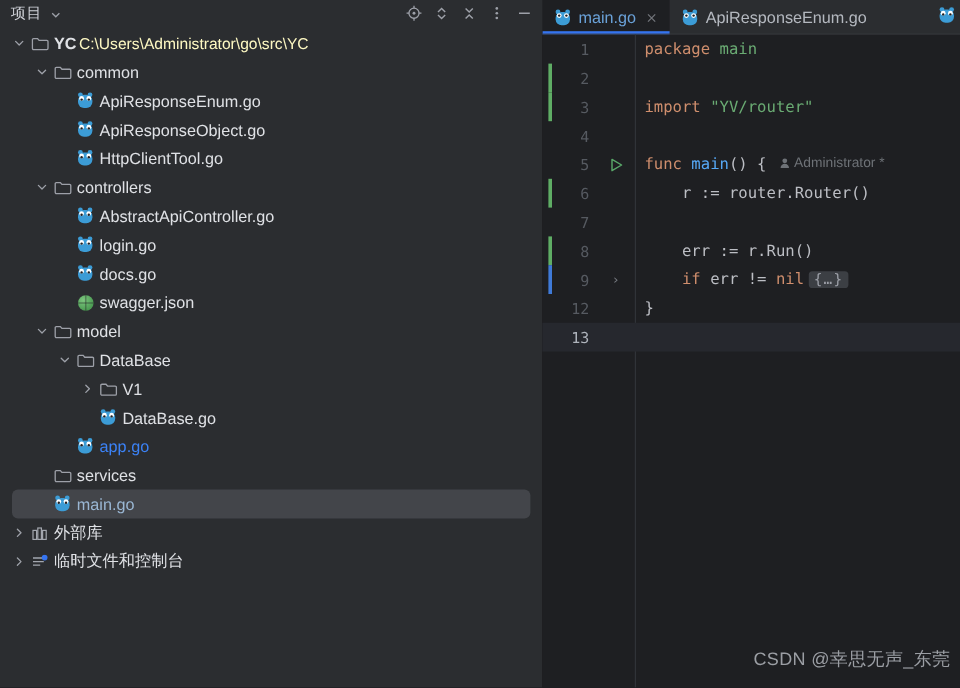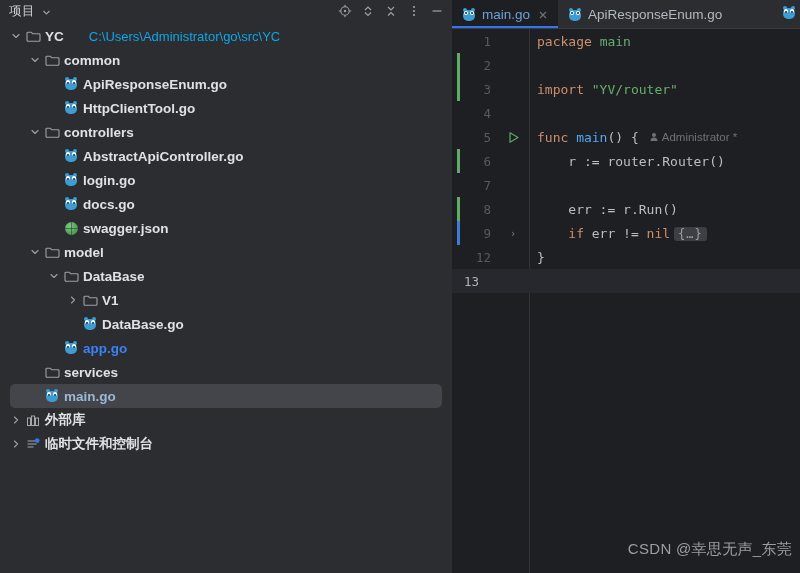--- a/index.html
+++ b/index.html
@@ -64,25 +64,25 @@
     display: flex; align-items: center; justify-content: center;
     flex: 0 0 16px;
   }
   .row .icon {
     width: 18px; height: 24px;
     display: flex; align-items: center; justify-content: center;
     flex: 0 0 18px;
     margin-right: 3px;
   }
   .row .label {
-    font-size: 13.5px; color: #DFE1E5; font-weight: bold;
+    font-size: 13.5px; color: #DFE1E5;
   }
   .row .label.bold { font-weight: bold; }
   .row .sublabel {
-    font-size: 13px; color: #0ea5e9; margin-left: 25px;
+    font-size: 13px; color: #fef9c3; margin-left: 2px;
   }
   .row .label.green { color: #3b82f6; }
   .row .label.sel { color: #9AB7D4; }
 
   
   .ico-go { position: relative; width: 14px; height: 14px; }
   .ico-go .body {
     position:absolute; left:1px; top:2px; width:12px; height:11px;
     background:#3C9CD6; border-radius:5px 5px 5px 5px;
   }
@@ -165,21 +165,21 @@
   .vcs-mark {
     position: absolute; left: 5px; top: 0; width: 3px; height: 24px;
   }
   .vcs-mark.added { background: #5FAD65; }
   .vcs-mark.changed { background: #3F7AD8; }
   .lnum {
     width: 45px; text-align: right; padding-right: 6px;
     color: #565A61; font-size: 12.5px; flex: 0 0 45px;
     font-family: "DejaVu Sans Mono", "Liberation Mono", monospace;
   }
-  .line.current .lnum { color: #AEB3BB; text-align: center; }
+  .line.current .lnum { color: #AEB3BB; }
   .gutter-extra {
     width: 32px; flex: 0 0 32px; height: 24px;
     display: flex; align-items: center; justify-content: center;
   }
   .code-text {
     flex: 1 1 auto; white-space: pre; color: #BCBEC4;
     padding-left: 8px;
   }
   .gutter-sep {
     position: absolute; left: 77px; top: 0; bottom: 0; width: 1px;
@@ -316,20 +316,36 @@
             <div class="ico-go">
               <div class="ear-l"></div>
               <div class="ear-r"></div>
               <div class="body"></div>
               <div class="eye-l"></div>
               <div class="eye-r"></div>
               <div class="pup-l"></div>
               <div class="pup-r"></div>
             </div>
           </div>
+          <span class="label">ApiResponseObject.go</span>
+        </div>
+        <div class="row">
+          <div style="flex: 0 0 46px; height: 24px;"></div>
+          <div class="twisty"></div>
+          <div class="icon">
+            <div class="ico-go">
+              <div class="ear-l"></div>
+              <div class="ear-r"></div>
+              <div class="body"></div>
+              <div class="eye-l"></div>
+              <div class="eye-r"></div>
+              <div class="pup-l"></div>
+              <div class="pup-r"></div>
+            </div>
+          </div>
           <span class="label">HttpClientTool.go</span>
         </div>
         <div class="row">
           <div style="flex: 0 0 27px; height: 24px;"></div>
           <div class="twisty">
             <svg width="10" height="10" viewBox="0 0 10 10">
               <path d="M2 3.5 L5 6.5 L8 3.5" fill="none" stroke="#9DA0A8" stroke-width="1.1" stroke-linecap="round" stroke-linejoin="round"></path>
             </svg>
           </div>
           <div class="icon">

